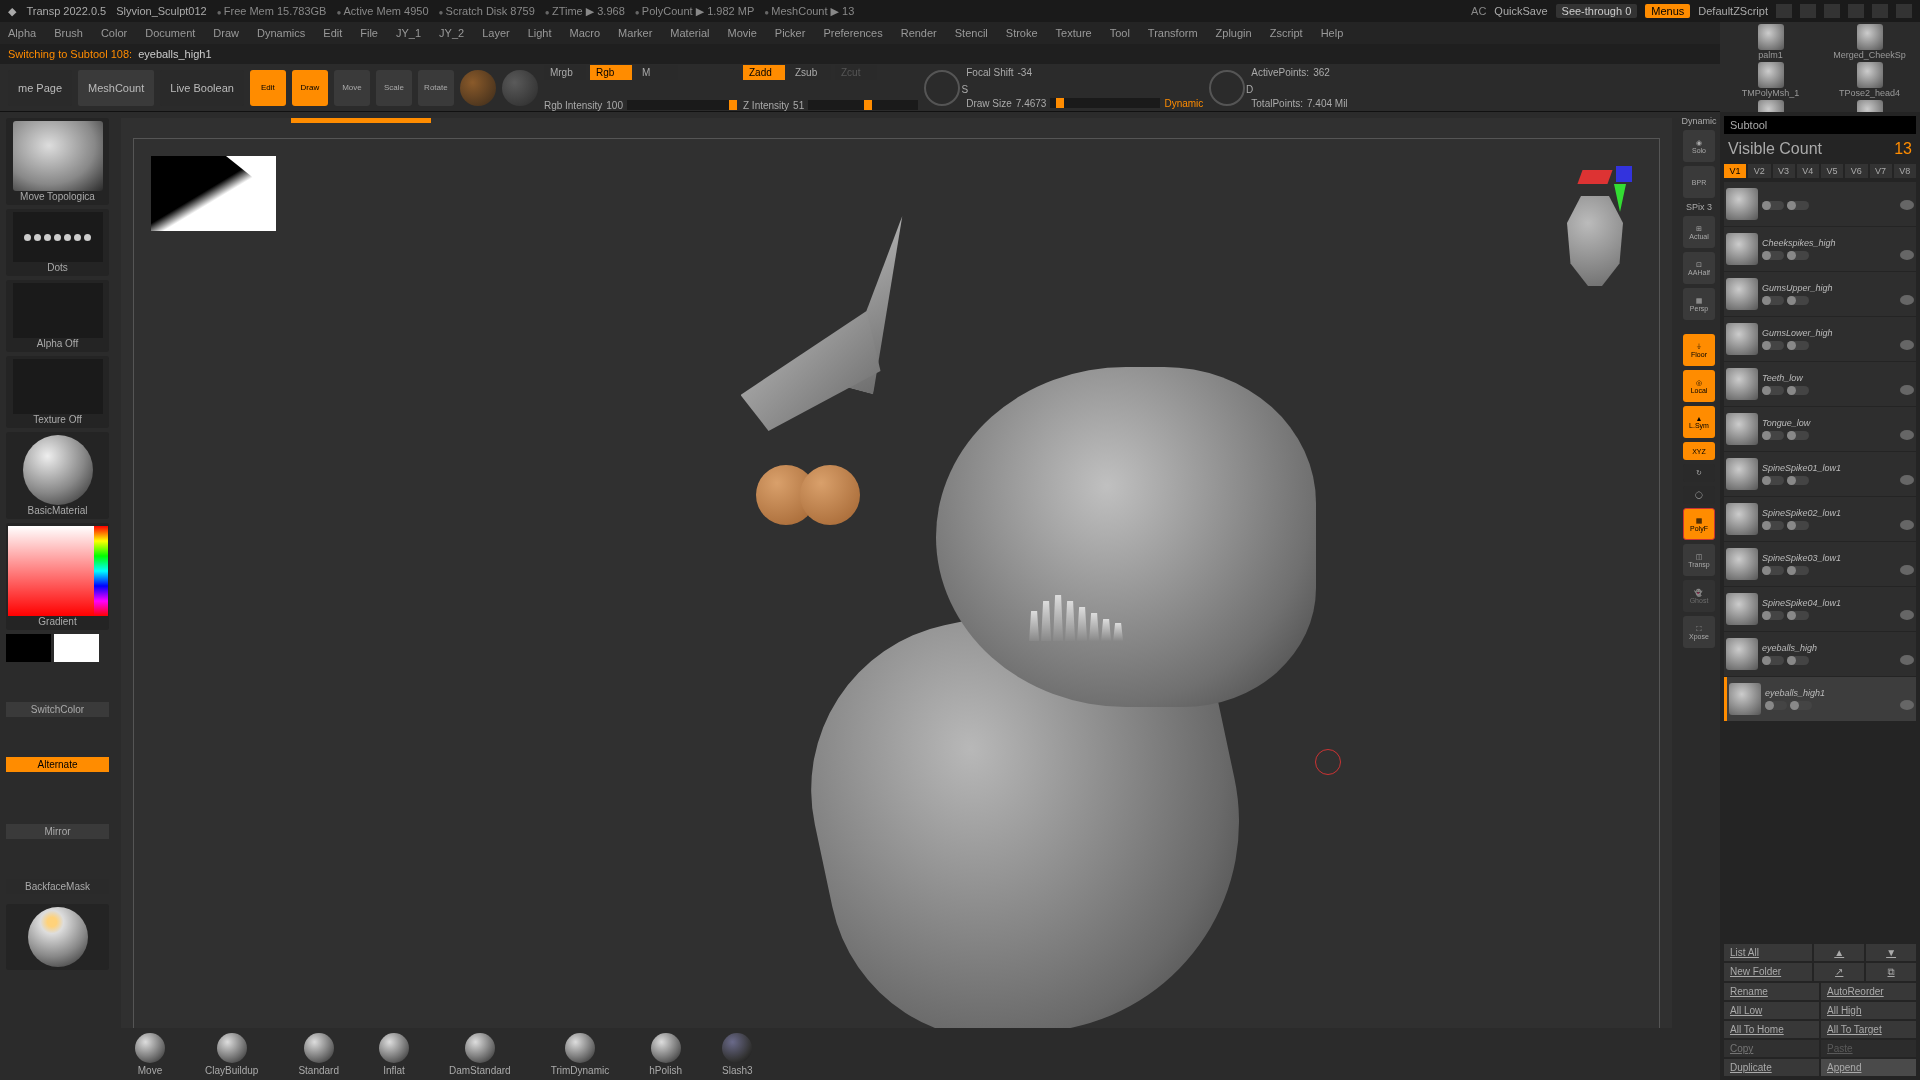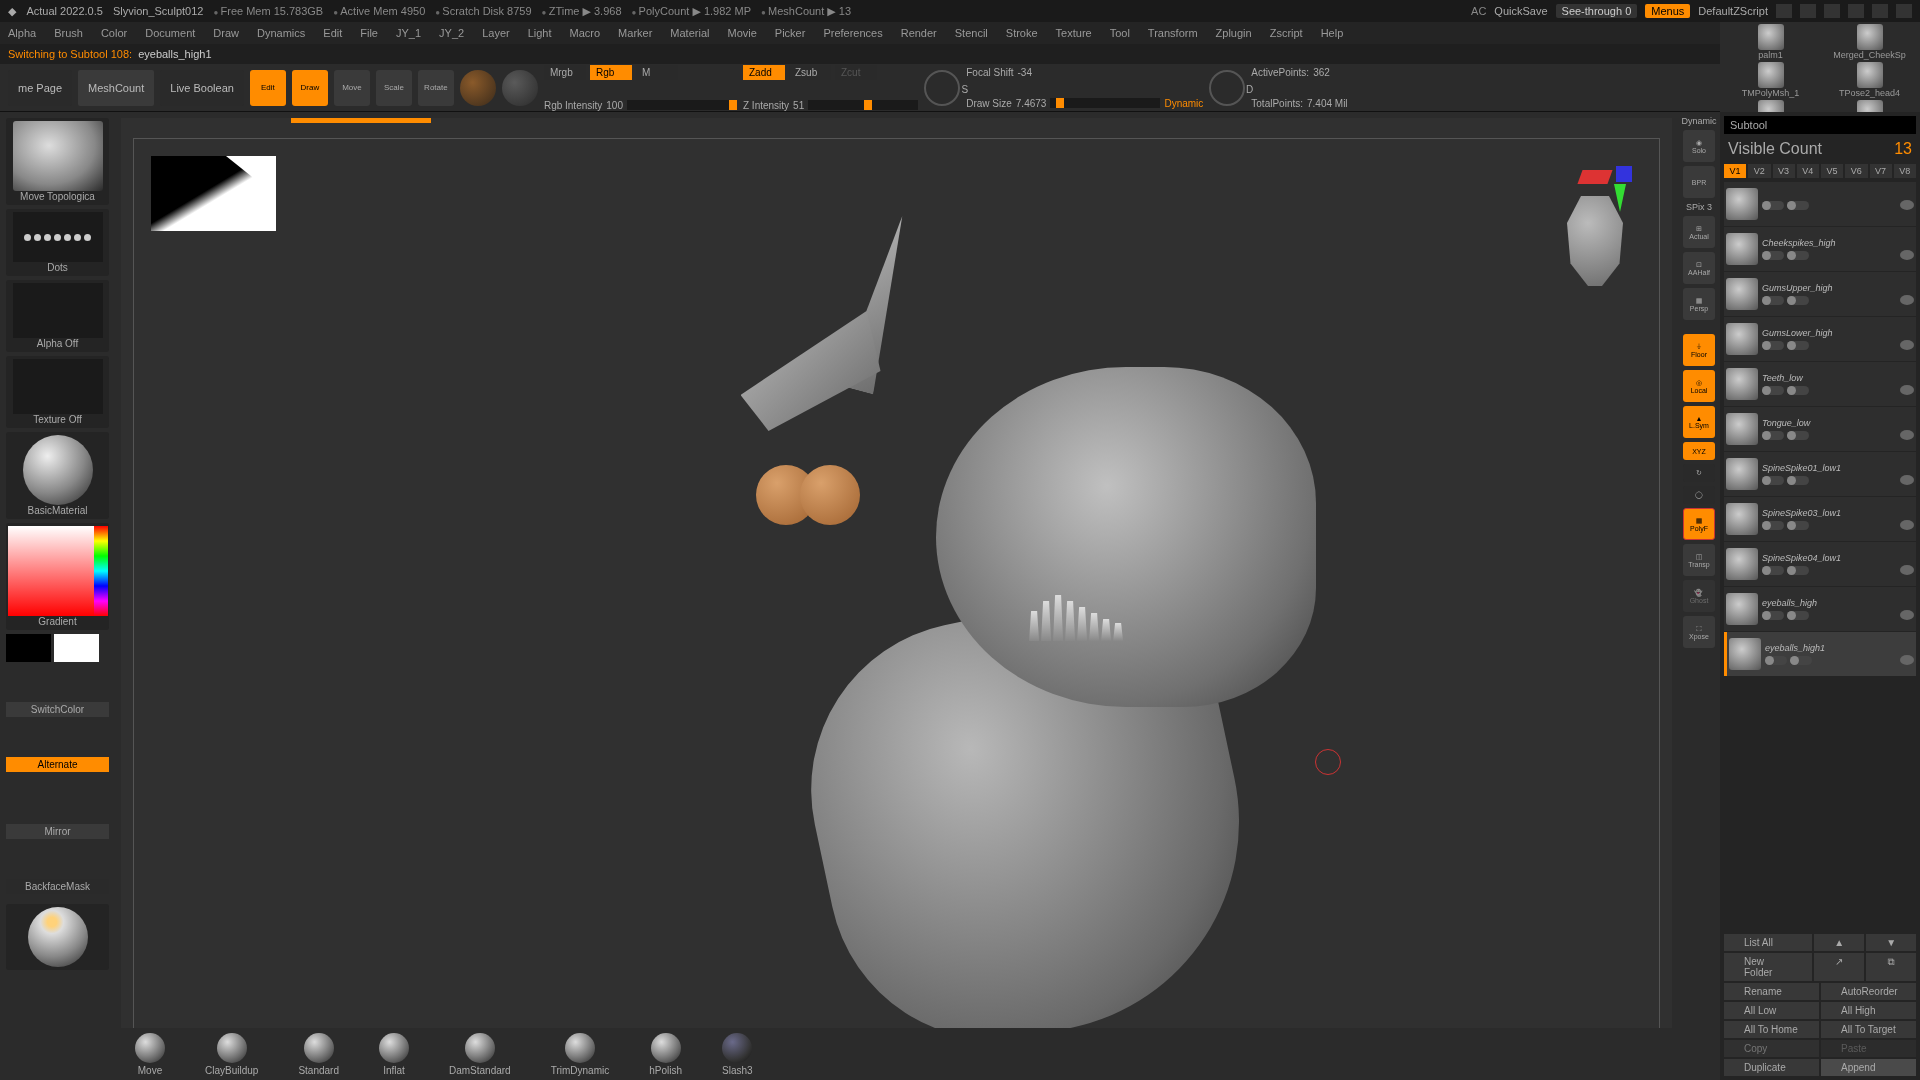--- a/index.html
+++ b/index.html
@@ -100,21 +100,21 @@
 .subtool-item { display: flex; align-items: center; gap: 4px; background: #2e2e2e; padding: 2px; height: 44px; }
 .subtool-item.selected { background: #3d3d3d; border-left: 3px solid #ff8c00; }
 .st-thumb { width: 32px; height: 32px; background: radial-gradient(circle at 40% 35%, #ccc, #555); border-radius: 3px; flex-shrink: 0; }
 .st-info { flex: 1; display: flex; flex-direction: column; font-size: 9px; }
 .st-name { color: #bbb; white-space: nowrap; overflow: hidden; font-style: italic; }
 .st-ctrls { display: flex; gap: 3px; margin-top: 2px; align-items: center; }
 .st-toggle { width: 22px; height: 9px; background: #444; border-radius: 5px; position: relative; }
 .st-toggle::after { content: ""; position: absolute; width: 9px; height: 9px; background: #888; border-radius: 50%; left: 0; }
 .st-eye { width: 14px; height: 10px; background: #666; border-radius: 50%; margin-left: auto; }
 .panel-btns { display: flex; flex-wrap: wrap; gap: 2px; margin-top: auto; }
-.panel-btn { background: #383838; padding: 3px 20px; font-size: 10px; flex: 1; min-width: 46%; text-align: left; }
+.panel-btn { background: #383838; padding: 3px 6px; font-size: 10px; flex: 1; min-width: 46%; text-align: left; text-decoration: underline; }
 .panel-btn.small { min-width: 22%; text-align: center; }
 
 
 .lightbox-grid { position: absolute; top: 22px; right: 0; width: 200px; height: 108px; background: #2b2b2b; display: grid; grid-template-columns: 1fr 1fr; gap: 2px; padding: 2px; font-size: 9px; }
 .lb-item { display: flex; flex-direction: column; align-items: center; color: #999; }
 .lb-thumb { width: 26px; height: 26px; background: radial-gradient(circle at 40% 35%, #ccc, #555); border-radius: 3px; }
 
 
 .bottom-shelf { position: absolute; bottom: 0; left: 115px; right: 242px; height: 52px; background: #2b2b2b; display: flex; gap: 40px; padding: 4px 20px; align-items: center; }
 .shelf-item { display: flex; flex-direction: column; align-items: center; gap: 2px; font-size: 10px; color: #aaa; }
@@ -124,21 +124,21 @@
 .sym-row { display: flex; gap: 4px; }
 .sym-btn { background: #333; padding: 1px 6px; font-size: 9px; }
 .sym-btn.orange { background: #ff8c00; color: #000; }
 </style>
 </head>
 <body>
 
 <div class="titlebar">
   <div class="left">
     <span>◆</span>
-    <span>Actual 2022.0.5</span>
+    <span>Transp 2022.0.5</span>
     <span>Slyvion_Sculpt012</span>
     <span class="stat-sep dim">Free Mem 15.783GB</span>
     <span class="stat-sep dim">Active Mem 4950</span>
     <span class="stat-sep dim">Scratch Disk 8759</span>
     <span class="stat-sep dim">ZTime ▶ 3.968</span>
     <span class="stat-sep dim">PolyCount ▶ 1.982 MP</span>
     <span class="stat-sep dim">MeshCount ▶ 13</span>
   </div>
   <div class="right">
     <span class="dim">AC</span>
@@ -519,20 +519,31 @@
       <div class="st-ctrls">
         <div class="st-toggle"></div>
         <div class="st-toggle"></div>
         <div class="st-eye"></div>
       </div>
     </div>
         </div>
         <div class="subtool-item">
           <div class="st-thumb"></div>
     <div class="st-info">
+      <span class="st-name">SpineSpike02_low1</span>
+      <div class="st-ctrls">
+        <div class="st-toggle"></div>
+        <div class="st-toggle"></div>
+        <div class="st-eye"></div>
+      </div>
+    </div>
+        </div>
+        <div class="subtool-item">
+          <div class="st-thumb"></div>
+    <div class="st-info">
       <span class="st-name">SpineSpike03_low1</span>
       <div class="st-ctrls">
         <div class="st-toggle"></div>
         <div class="st-toggle"></div>
         <div class="st-eye"></div>
       </div>
     </div>
         </div>
         <div class="subtool-item">
           <div class="st-thumb"></div>

